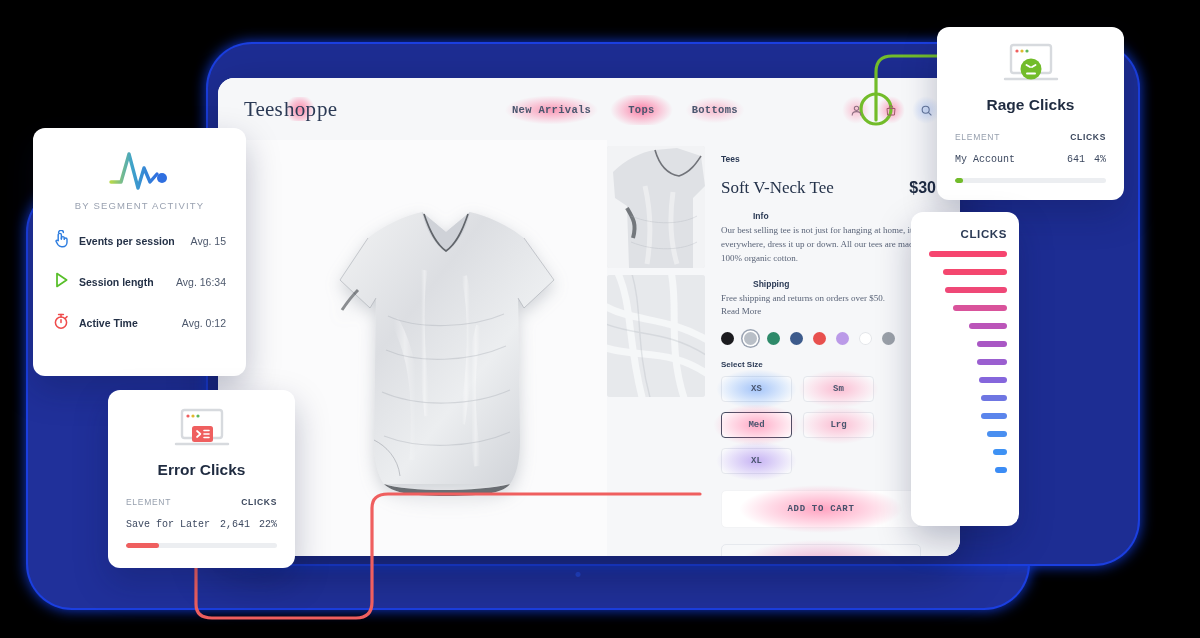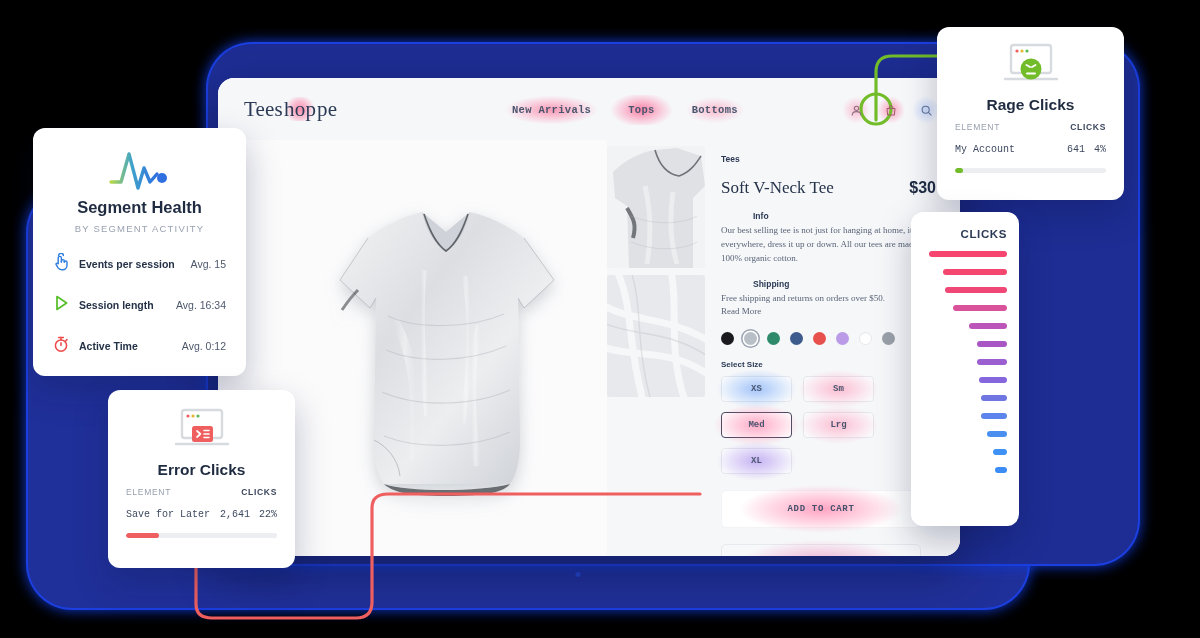--- a/index.html
+++ b/index.html
@@ -132,21 +132,21 @@
     content:""; position:absolute; right:-3px; top:6px; bottom:-3px; width:4px;
     border-radius:0 12px 12px 0; background:#ef5f5f; z-index:-1;
   }
   
   #rage { left:937px; top:27px; width:187px; height:173px; padding:14px 18px 12px; }
   #rage::after{
     content:""; position:absolute; right:-3px; top:6px; bottom:-3px; width:4px;
     border-radius:0 12px 12px 0; background:#72bc2a; z-index:-1;
   }
   .card-title { text-align:center; font-size:15.5px; font-weight:bold; color:#1f2b40; margin-top:7px; }
-  .hdr-row { display:flex; justify-content:space-between; font-size:8.5px; color:#97a0ae; letter-spacing:.7px; margin-top:8px; }
+  .hdr-row { display:flex; justify-content:space-between; font-size:8.5px; color:#97a0ae; letter-spacing:.7px; margin-top:18px; }
   .hdr-row .r { color:#3a465c; font-weight:bold; }
   .data-row { display:flex; align-items:baseline; margin-top:12px; font-family:"Liberation Mono", monospace; font-size:10px; color:#3d4960; }
   .data-row .el { flex:1; }
   .data-row .n { margin-right:9px; }
   .bar { margin-top:13px; height:5px; border-radius:3px; background:#eceef1; position:relative; overflow:hidden; }
   .bar i { position:absolute; left:0; top:0; bottom:0; border-radius:3px; display:block; }
 
   
   #clicks { left:911px; top:212px; width:108px; height:314px; padding:16px 12px 10px; }
   #clicks::before{
@@ -374,21 +374,20 @@
             <linearGradient id="pg" x1="0" y1="0" x2="1" y2="0">
           <stop offset="0%" stop-color="#b6d84a"></stop>
               <stop offset="45%" stop-color="#3fa3c9"></stop>
               <stop offset="100%" stop-color="#2f6fe0"></stop>
         </linearGradient>
           </defs>
         <path d="M4 36 L14 36 L22 8 L31 42 L37 22 L43 36 L50 28" fill="none" stroke="url(#pg)" stroke-width="3.4" stroke-linecap="round" stroke-linejoin="round"></path>
         <circle cx="55" cy="32" r="5" fill="#2f6fe0"></circle>
       </svg>
     </div>
-    <div class="seg-title">Segment Health</div>
     <div class="seg-sub">BY SEGMENT ACTIVITY</div>
 
     <div class="seg-row">
       <span>
         <svg width="16" height="18" viewBox="0 0 20 22" fill="none" stroke="#2f7ee0" stroke-width="1.8" stroke-linecap="round">
           <path d="M7 3 a3 3 0 016 0"></path>
             <path d="M6.5 12.5V6a2 2 0 014 0v5"></path>
           <path d="M10.5 11v-1.2a1.8 1.8 0 013.6 0V11"></path>
           <path d="M14.1 11.4a1.7 1.7 0 013.4 0v3.6c0 3.2-2.3 5.6-5.4 5.6h-1.4c-2.2 0-3.5-1-4.6-2.6L4 14.4c-.6-.9 0-2 1.1-2 .6 0 1 .3 1.4.8"></path>
         </svg>

